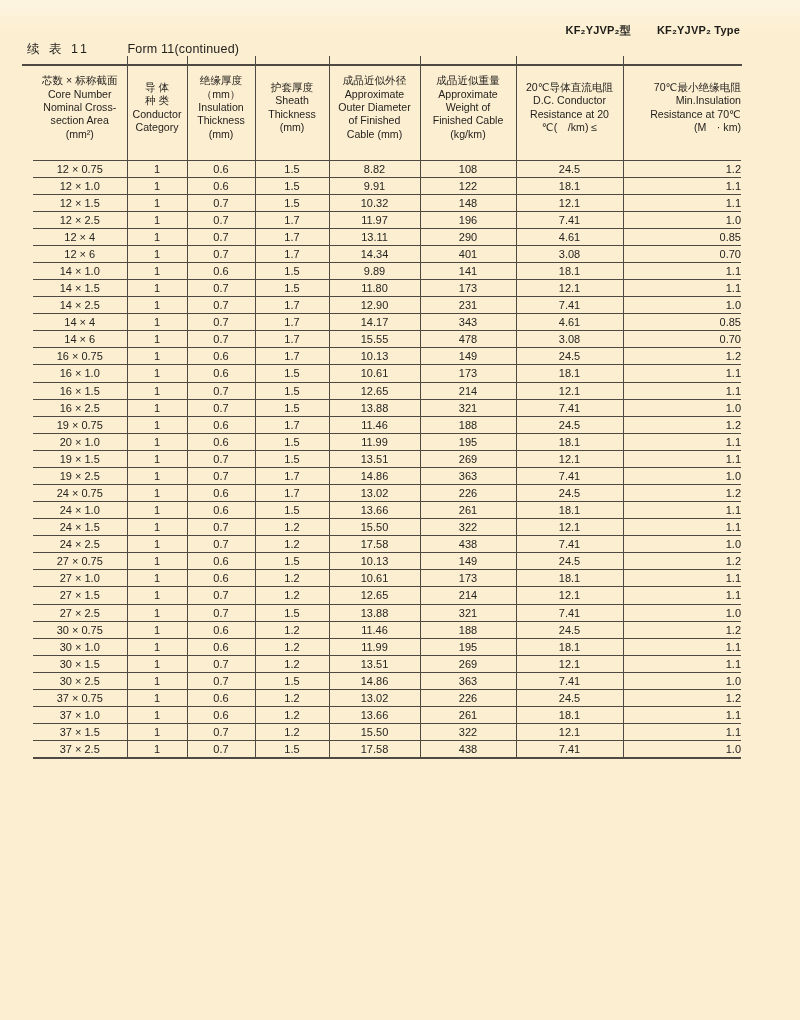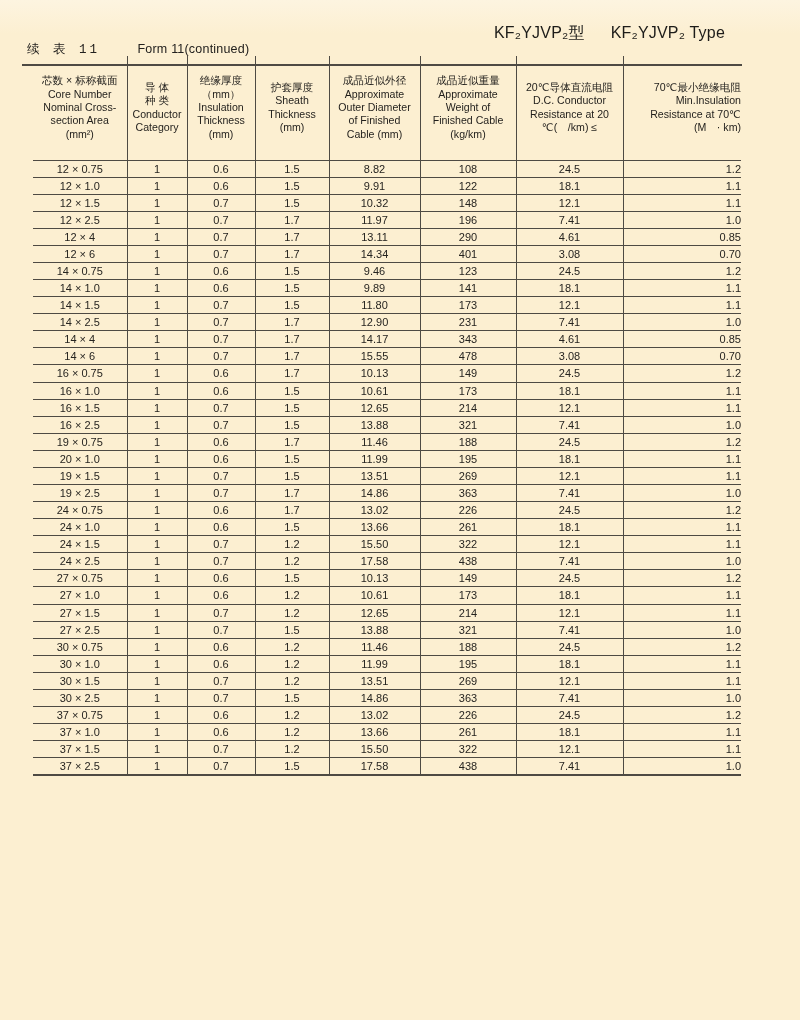--- a/index.html
+++ b/index.html
@@ -6,30 +6,30 @@
   body{
     width:800px;height:1020px;
     background:#fcefd1;
     font-family:"Liberation Sans","DejaVu Sans",sans-serif;
     color:#262420;
     -webkit-font-smoothing:antialiased;
   }
   .page{position:relative;width:800px;height:1020px;overflow:hidden;
         background:linear-gradient(180deg,#fdf4e0 0px,#fcefd1 34px);}
   .type-title{
-    position:absolute;top:23px;right:75px;
-    font-size:16px;font-weight:normal;color:#1d1c19;
+    position:absolute;top:23px;right:60px;
+    font-size:11px;font-weight:bold;color:#1d1c19;
     letter-spacing:.2px;white-space:nowrap;
   }
   .type-title .gap{display:inline-block;width:26px;}
   .heading{
     position:absolute;top:41px;left:27px;
     font-size:12.5px;color:#23211e;white-space:nowrap;
   }
-  .heading .cn{letter-spacing:3px;font-family:Liberation Mono, monospace;}
+  .heading .cn{letter-spacing:3px;}
   .heading .en{margin-left:34px;letter-spacing:.2px;text-align:center;}
   .top-rule{
     position:absolute;left:22px;top:64px;width:720px;height:2px;
     background:#4e4a43;
   }
   table.spec{
     position:absolute;left:33px;top:56px;width:708px;
     border-collapse:collapse;table-layout:fixed;
   }
   table.spec th, table.spec td{
@@ -177,30 +177,20 @@
           <td>12 × 6</td>
           <td>1</td>
           <td>0.7</td>
           <td>1.7</td>
           <td>14.34</td>
           <td>401</td>
           <td>3.08</td>
           <td>0.70</td>
         </tr>
         <tr>
-          <td>14 × 0.75</td>
-          <td>1</td>
-          <td>0.6</td>
-          <td>1.5</td>
-          <td>9.46</td>
-          <td>123</td>
-          <td>24.5</td>
-          <td>1.2</td>
-        </tr>
-        <tr>
           <td>14 × 1.0</td>
           <td>1</td>
           <td>0.6</td>
           <td>1.5</td>
           <td>9.89</td>
           <td>141</td>
           <td>18.1</td>
           <td>1.1</td>
         </tr>
         <tr>

